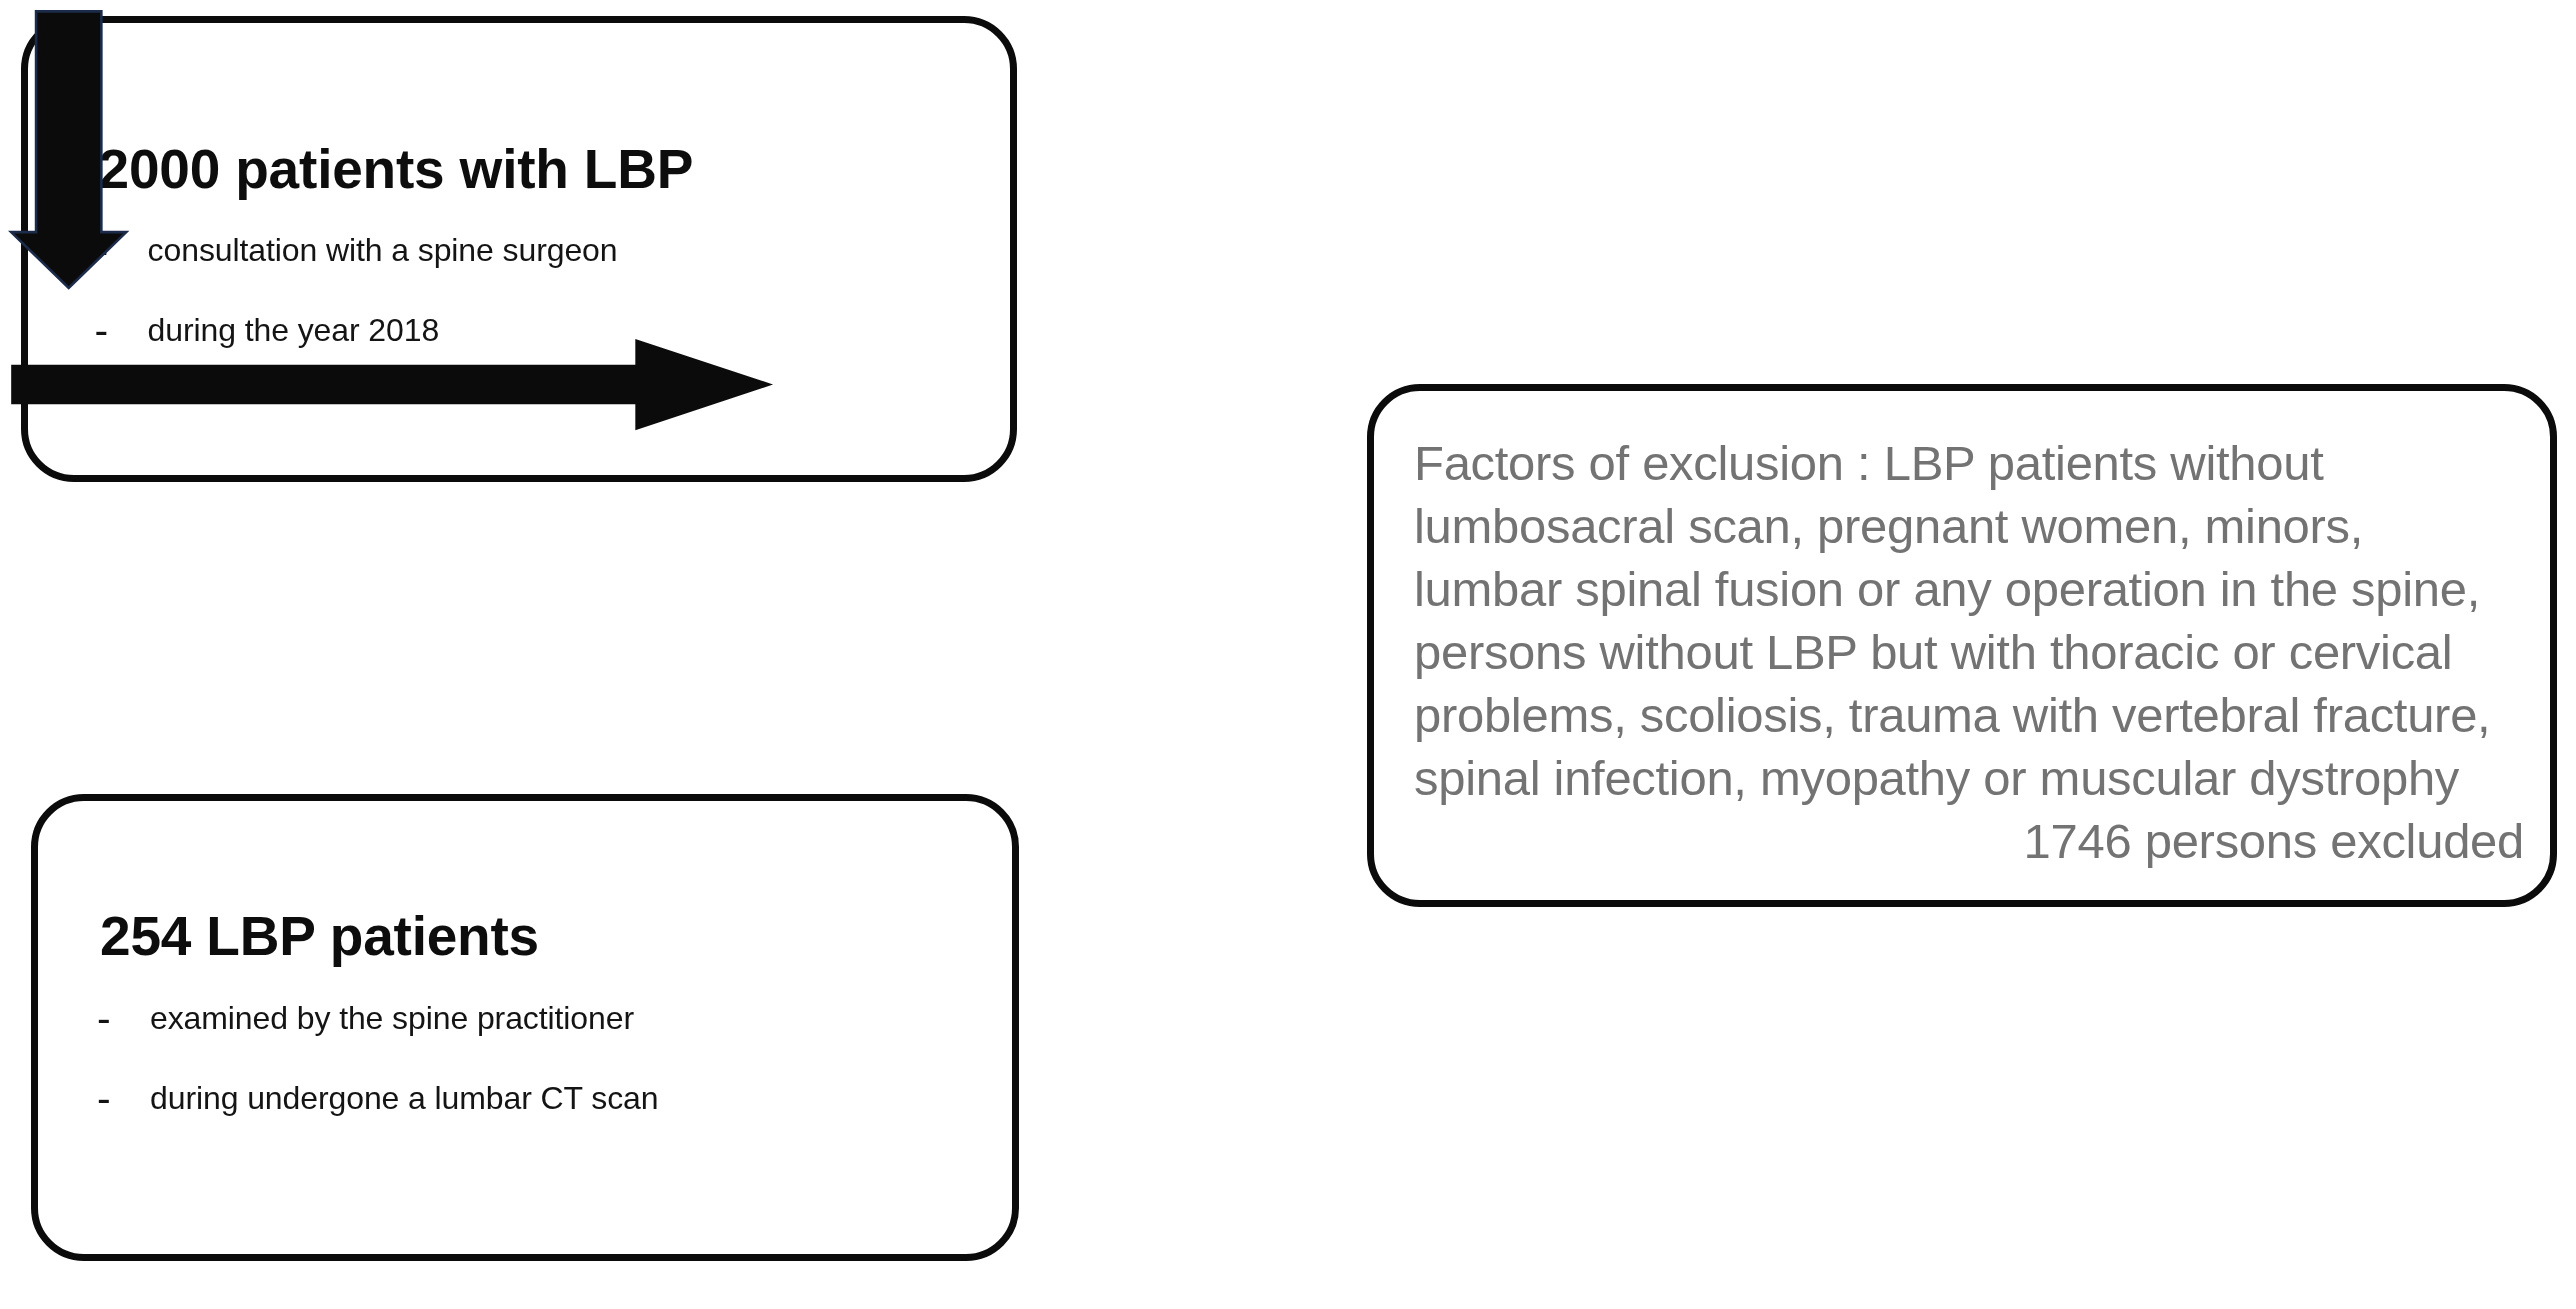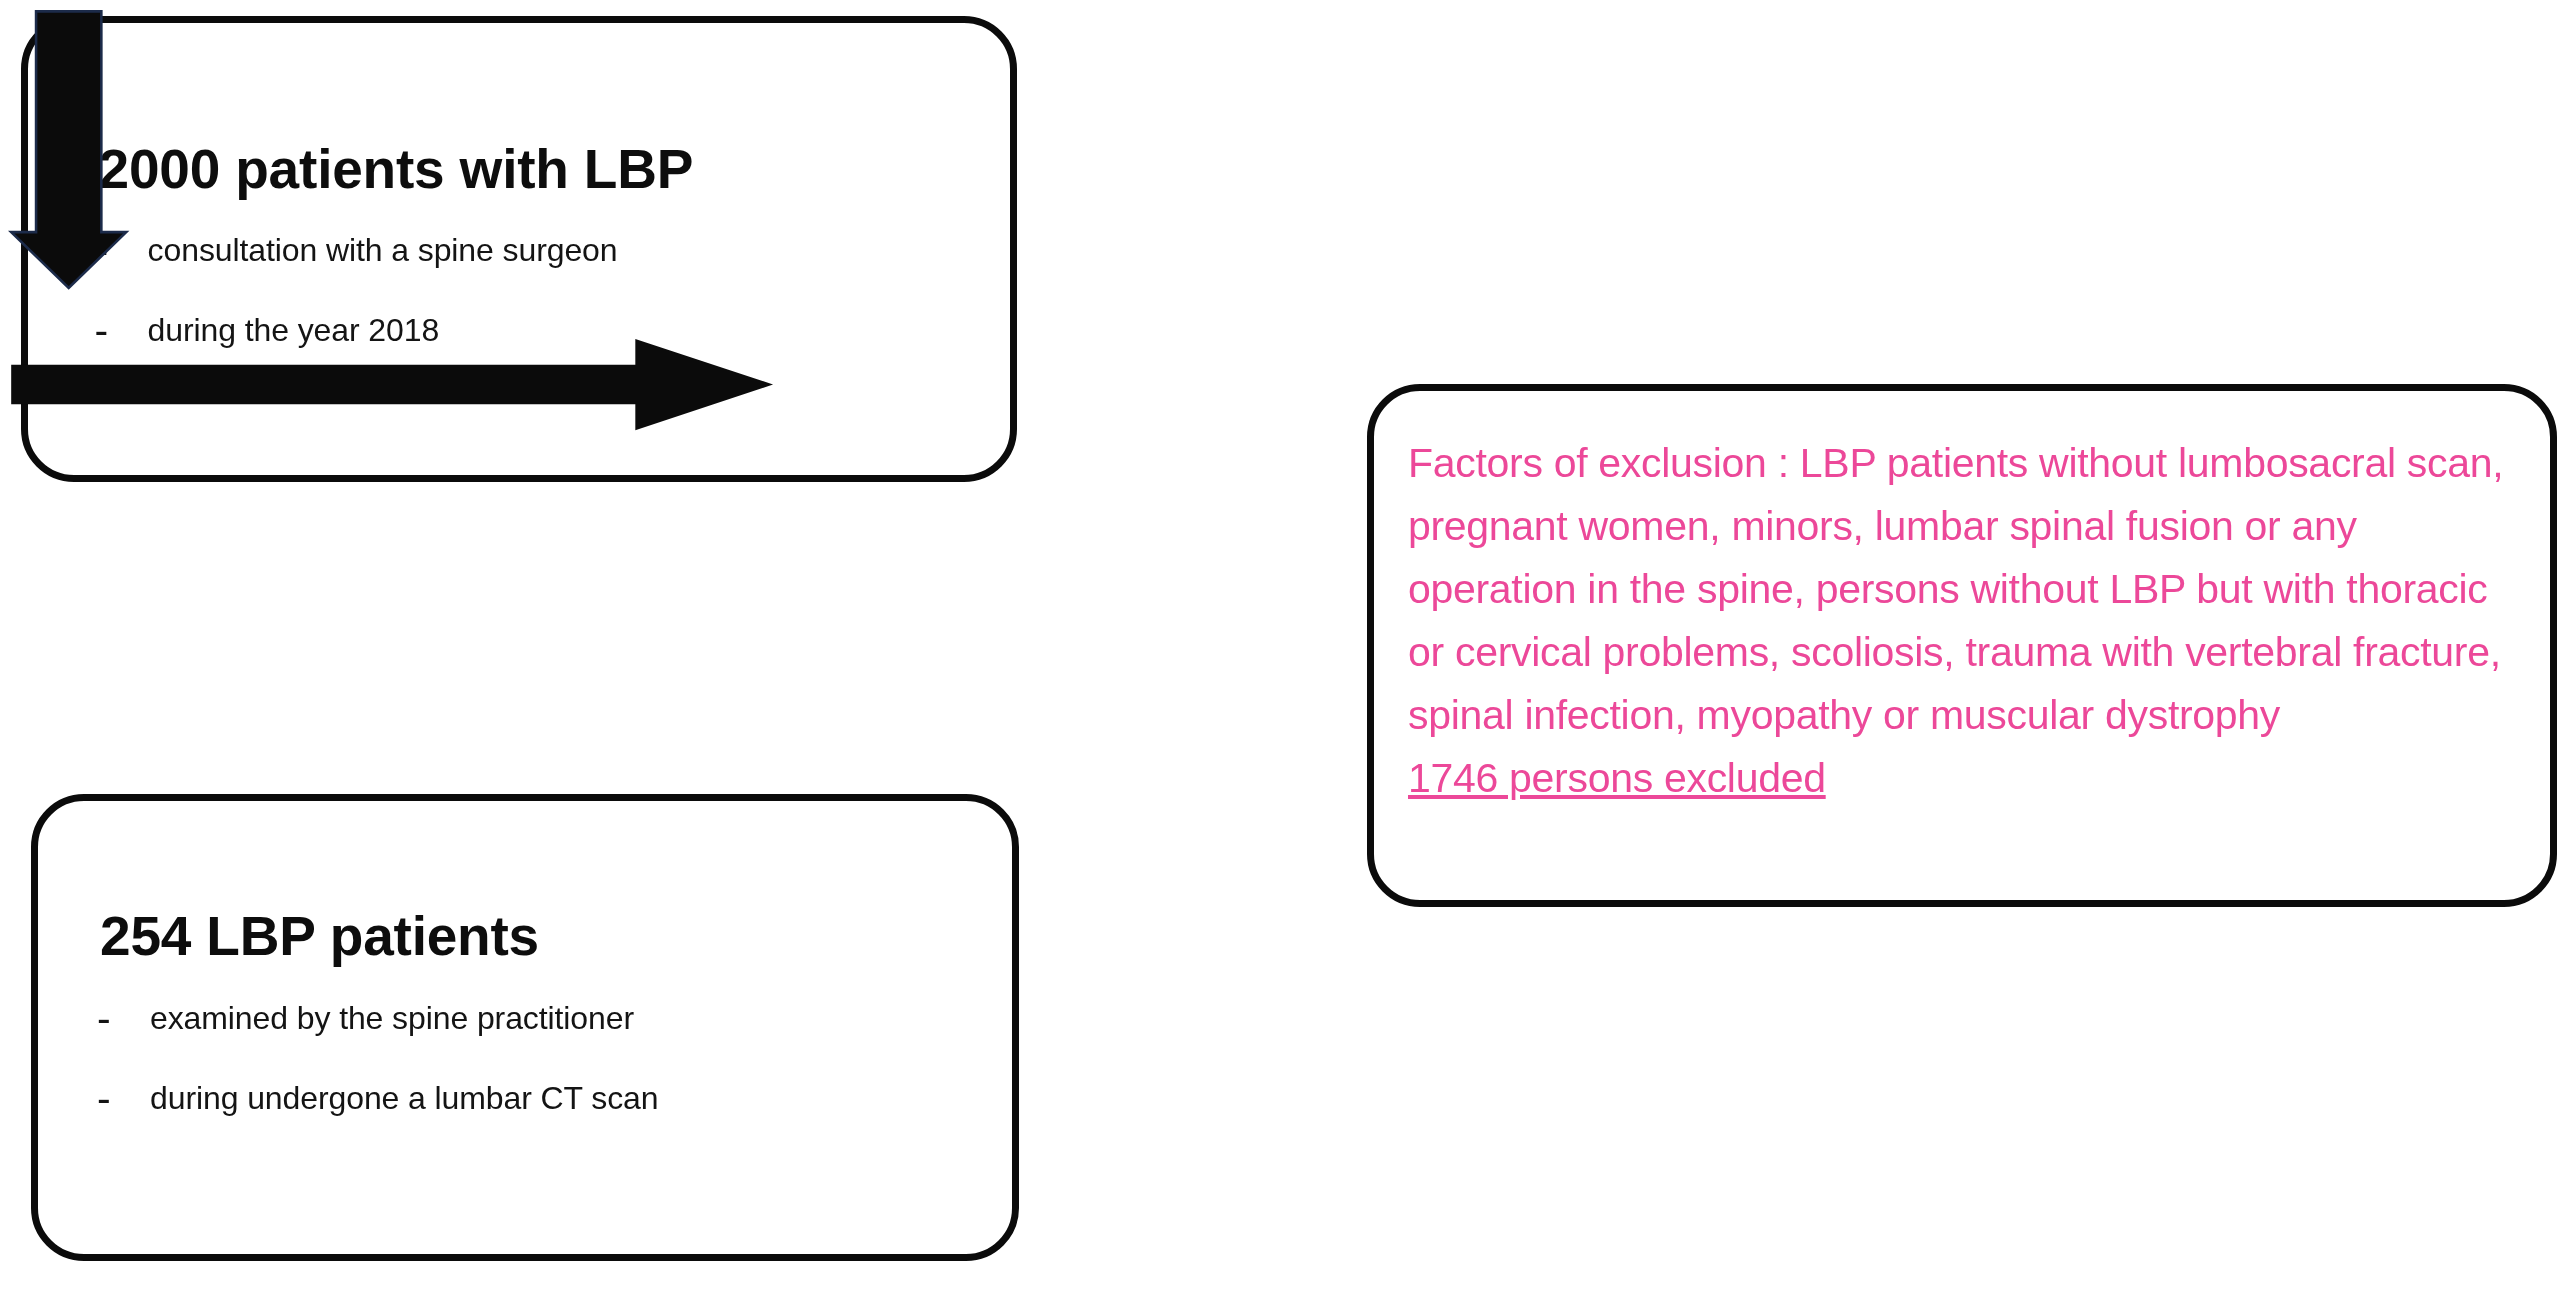--- a/index.html
+++ b/index.html
@@ -95,34 +95,33 @@
   #cohort-heading { left: 71px; top: 114px; }
   #cohort-bullets { left: 67px; top: 189px; width: 878px; }
 
   
   #included-heading { left: 62px; top: 103px; }
   #included-bullets { left: 59px; top: 179px; width: 878px; }
 
   
   #exclusion-body {
     position: absolute;
-    left: 34px;
+    left: 40px;
     top: 41px;
     width: 1110px;
-    font-size: 41px;
+    font-size: 49px;
     line-height: 63px;
-    color: #ec4899;
+    color: #737373;
     text-align: left;
     letter-spacing: -0.3px;
   }
   #exclusion-tail {
     display: block;
-    text-align: left;
+    text-align: right;
     white-space: nowrap;
-    text-decoration: underline;
   }
 
   
   .arrow-svg {
     position: absolute;
     overflow: visible;
   }
   #arrow-down-wrap {
     left: 447px;
     top: 495px;

